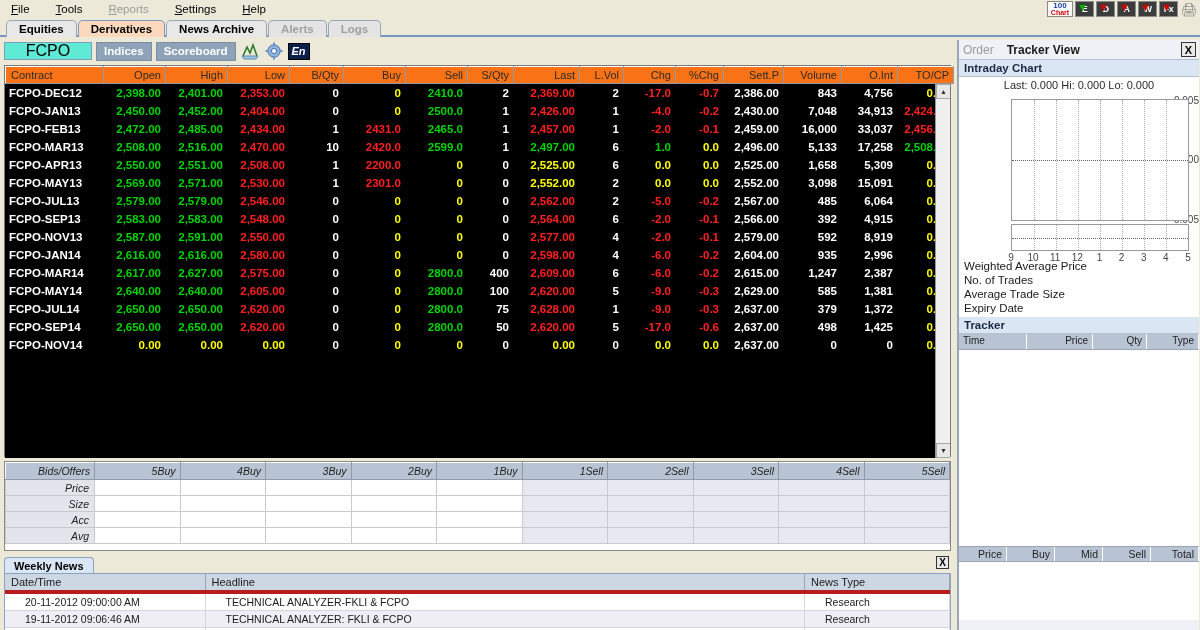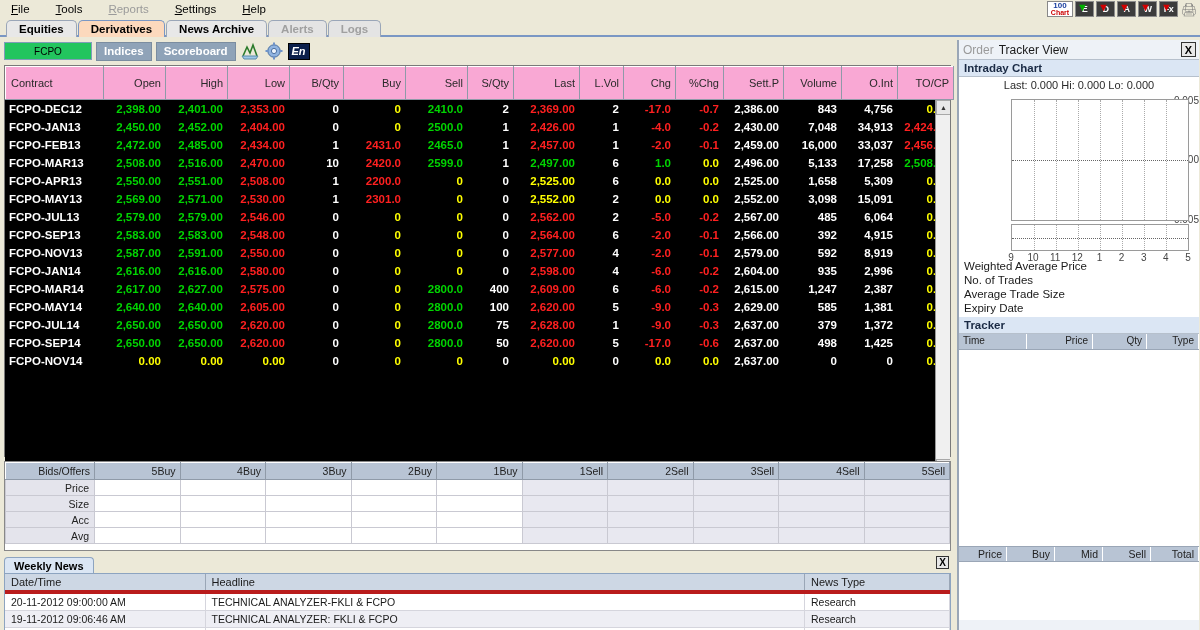--- a/index.html
+++ b/index.html
@@ -55,42 +55,42 @@
     border-radius: 5px 5px 0 0; position: relative; z-index: 2;
   }
   .tab.active { background: #fcd9bd; border-color: #7a97c4; }
   .tab.disabled { color: #a0a0a0; background: #e4e4e4; }
 
   
   .main { position: absolute; left: 0; top: 39px; width: 955px; height: 591px; }
 
   .ctrlbar { height: 24px; display: flex; align-items: center; padding: 2px 4px; gap: 4px; background: #ece9d8; }
   .combo {
-    width: 88px; height: 18px; background: #22c55e; border: 1px solid #7f9db9;
-    display: flex; align-items: center; justify-content: center; font-size: 10px;
+    width: 88px; height: 18px; background: #5eead4; border: 1px solid #7f9db9;
+    display: flex; align-items: center; justify-content: center; font-size: 16px;
   }
   .btn-gray {
     height: 19px; padding: 0 7px; background: #8fa3b8; color: #fff;
     font-size: 11.5px; font-weight: bold; display: flex; align-items: center;
     border: 1px solid #7b8da0;
   }
   .ic-sm { width: 20px; height: 20px; display: flex; align-items: center; justify-content: center; }
   .en-badge {
     width: 22px; height: 17px; background: #0b1f4b; color: #fff; border: 1px solid #000;
     font-size: 11px; font-weight: bold; font-style: italic;
     display: flex; align-items: center; justify-content: center;
   }
 
   
   .grid-wrap { position: absolute; left: 4px; top: 26px; width: 947px; height: 392px; border: 1px solid #7a7a7a; background: #000; }
   table.qt { border-collapse: collapse; width: 100%; table-layout: fixed; }
   table.qt thead th {
-    background: #f9a8d4; border: 1px solid #fff; border-right-color: #8f9aa8; border-bottom-color: #8f9aa8;
+    background: #f97316; border: 1px solid #fff; border-right-color: #8f9aa8; border-bottom-color: #8f9aa8;
     font-size: 11px; font-weight: normal; color: #2a2a2a; text-align: right;
-    padding: 2px 4px 2px 2px; height: 33px;
+    padding: 2px 4px 2px 2px; height: 17px;
   }
   table.qt thead th.lft { text-align: left; padding-left: 5px; }
   table.qt tbody td {
     font-size: 11.5px; font-weight: bold; text-align: right;
     padding: 0 4px 0 2px; height: 18px; line-height: 18px; white-space: nowrap;
   }
   table.qt tbody td.lft { text-align: left; padding-left: 4px; }
   .c-w { color: #ffffff; } .c-g { color: #00d400; } .c-r { color: #ff2020; } .c-y { color: #ffff00; }
   .gridbody { height: 374px; overflow: hidden; background: #000; position: relative; }
   .vsb {
@@ -98,21 +98,21 @@
     border-left: 1px solid #999;
   }
   .vsb .arrow {
     width: 15px; height: 15px; background: #e8e8e8; border: 1px solid #a8a8a8;
     display: flex; align-items: center; justify-content: center; font-size: 7px; color: #333;
   }
   .vsb .arrow.bot { position: absolute; bottom: 0; }
 
   
   .bo-wrap { position: absolute; left: 4px; top: 422px; width: 947px; height: 90px; border: 1px solid #888; background: #fff; }
-  table.bo { border-collapse: collapse; width: 100%; table-layout: fixed; }
+  table.bo { border-collapse: collapse; width: 100%; table-layout: fixed; font-style: italic; }
   table.bo th {
     background: #b8c4d4; border: 1px solid #fff; border-right-color: #8f9aa8; border-bottom-color: #8f9aa8;
     font-size: 10.5px; font-weight: normal; text-align: right; padding: 2px 4px; height: 16px; color: #222;
   }
   table.bo td {
     border: 1px solid #c9c9d2; height: 16px; background: #fff;
   }
   table.bo td.rowlbl {
     background: #e4e4ec; text-align: right; padding-right: 5px; font-size: 10.5px; color: #222;
   }
@@ -131,32 +131,32 @@
     display: flex; align-items: center; justify-content: center; line-height: 1;
   }
   .news-body { border: 1px solid #8da4c0; background: #fff; height: 96px; overflow: hidden; }
   table.nw { border-collapse: collapse; width: 100%; table-layout: fixed; }
   table.nw th {
     background: #cdd7e4; border-right: 1px solid #9aa6b6; border-bottom: 4px solid #b91c1c;
     text-align: left; font-size: 11px; font-weight: normal; padding: 2px 6px; height: 17px; color: #1a1a1a;
   }
   table.nw td {
     border-right: 1px solid #d5d5dd; border-bottom: 1px solid #d5d5dd;
-    font-size: 10.5px; padding: 2px 6px; height: 17px; color: #1a1a1a; white-space: nowrap; overflow: hidden;
+    font-size: 10.5px; padding: 2px 20px; height: 17px; color: #1a1a1a; white-space: nowrap; overflow: hidden;
   }
   table.nw tr.alt td { background: #eeeef4; }
 
   
   .rpanel { position: absolute; left: 957px; top: 40px; width: 242px; height: 590px; background: #eef2f7; border-left: 2px solid #9aa6b6; }
   .rp-title {
     height: 20px; display: flex; align-items: center; padding: 0 4px; position: relative;
     border-bottom: 1px solid #b6c0cc; background: #eef2f7; font-size: 12px;
   }
   .rp-title .w1 { color: #9a9a9a; margin-right: 5px; }
-  .rp-title .w2 { font-weight: normal; color: #1a1a1a; }
+  .rp-title .w2 { font-weight: bold; color: #1a1a1a; margin-left: 8px; }
   .rp-x {
     position: absolute; right: 3px; top: 2px; width: 15px; height: 15px;
     border: 1px solid #333; background: #e8e8e8; font-size: 11px; font-weight: bold;
     display: flex; align-items: center; justify-content: center;
   }
   .sect-head {
     height: 17px; background: #dbe6f4; border-bottom: 1px solid #b6c0cc;
     font-size: 11.5px; font-weight: bold; display: flex; align-items: center; padding-left: 5px; color: #1a2a44;
   }
   .chart-area { height: 180px; background: #fff; position: relative; }

